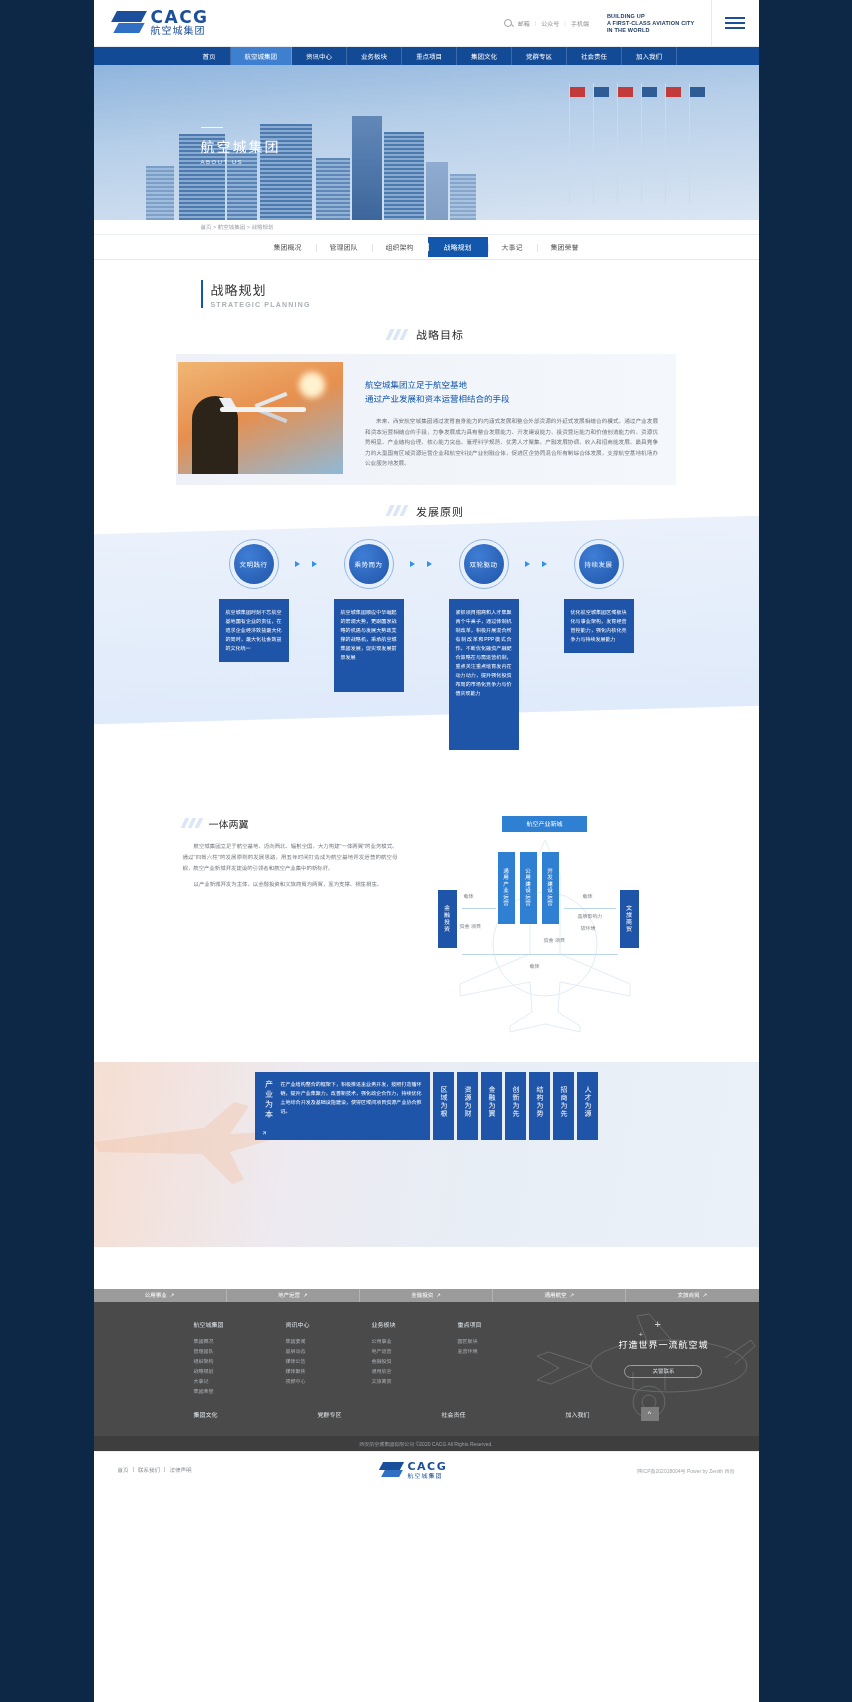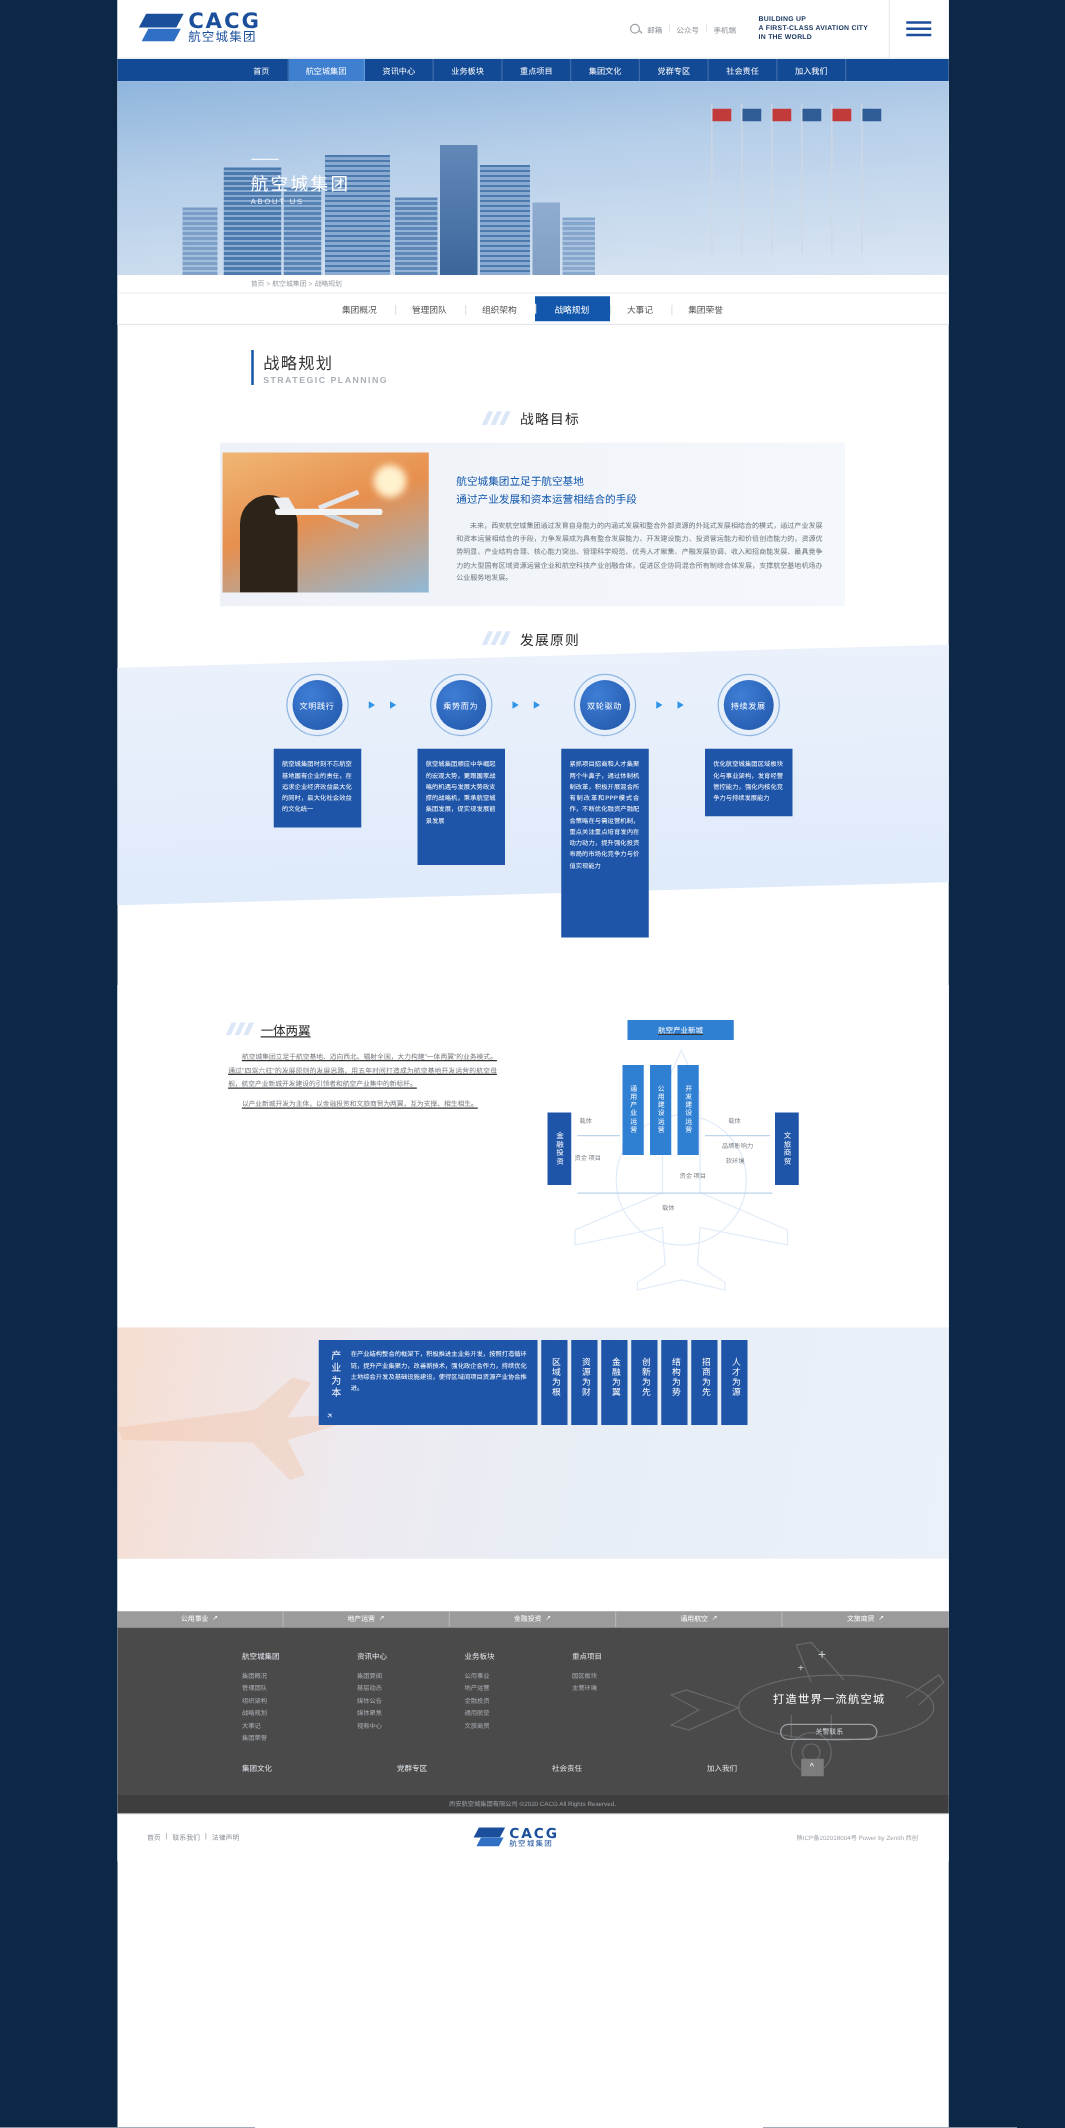--- a/index.html
+++ b/index.html
@@ -129,21 +129,21 @@
   .arrow { position:absolute; top:22px; width:0; height:0;
           border-left:5px solid #2f93e8; border-top:3.5px solid transparent;
           border-bottom:3.5px solid transparent; }
   .arrow.a1 { right:-11px; } .arrow.a2 { right:-28px; }
   .pcard { margin-top:10px; width:70px; background:#1f55a8; color:#fff;
           font-size:5px; line-height:9px; padding:9px 7px; text-align:justify; }
   .pcard.tall { padding-bottom:30px; }
   .pcard.tall2{ padding-bottom:52px; }
 
   
-  .wings { padding:22px 0 26px 0; position:relative; background:#fff;text-decoration:underline; }
+  .wings { padding:22px 0 26px 0; position:relative; background:#fff; }
   .wings .inner { display:flex; justify-content:center; gap:22px; padding-top:6px; }
   .wl { width:215px; }
   .wl .hd { display:flex; align-items:center; gap:6px; margin-bottom:10px; }
   .wl .hd .slash { width:20px; height:10px; position:relative; }
   .wl .hd .slash i { position:absolute; top:0; width:4px; height:10px;
           background:#dbe7f6; transform:skewX(-25deg); }
   .wl .hd h3 { font-size:10px; font-weight:normal; color:#2a2a2a; }
   .wl p { font-size:5.4px; line-height:11px; color:#74797f; text-align:justify;
           text-indent:11px; margin-bottom:5px; }
   .diagram { width:250px; position:relative; height:220px; }
@@ -187,21 +187,21 @@
   .fbar a:last-child { border-right:0; }
   .footer { background:#4a4a4a; padding:18px 0 10px 0; position:relative; overflow:hidden; }
   .fcols { display:flex; padding-left:100px; gap:62px; position:relative; z-index:3; }
   .fcol h5 { font-size:6px; color:#dfe4ea; font-weight:normal; margin-bottom:7px; }
   .fcol a { display:block; font-size:5px; color:#a9aeb4; text-decoration:none;
             line-height:10px; }
   .fright { position:absolute; right:50px; top:30px; z-index:3; text-align:center; }
   .fright .plus1 { position:absolute; left:36px; top:-14px; color:#cfd4d9; font-size:11px;}
   .fright .plus2 { position:absolute; left:20px; top:-2px; color:#cfd4d9; font-size:8px;}
   .fright h4 { font-size:9px; color:#fff; font-weight:normal; letter-spacing:1px;
-            margin-top:20px; }
+            margin-top:6px; }
   .fbtn { margin:14px auto 0 auto; width:78px; height:13px; border:1px solid #9aa0a6;
           border-radius:7px; color:#d6dade; font-size:5.5px;
           display:flex; align-items:center; justify-content:center; }
   .fplane { position:absolute; right:0px; bottom:-10px; width:230px; height:140px;
           opacity:.22; z-index:1; }
   .frow2 { display:flex; padding-left:100px; gap:62px; margin-top:14px; position:relative; z-index:3;}
   .frow2 h5 { font-size:6px; color:#dfe4ea; font-weight:normal; }
   .fcopy { background:#3e3e3e; height:15px; display:flex; align-items:center;
            justify-content:center; color:#9aa0a6; font-size:5px; gap:8px; }
   .totop { position:absolute; right:100px; bottom:15px; width:18px; height:14px;

